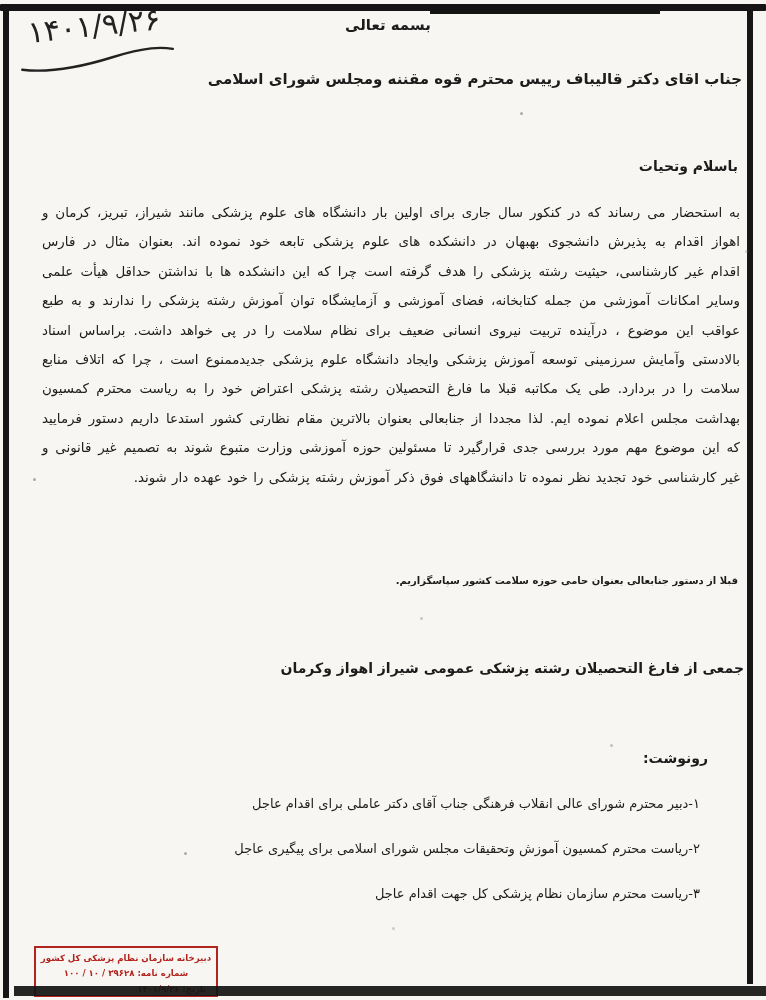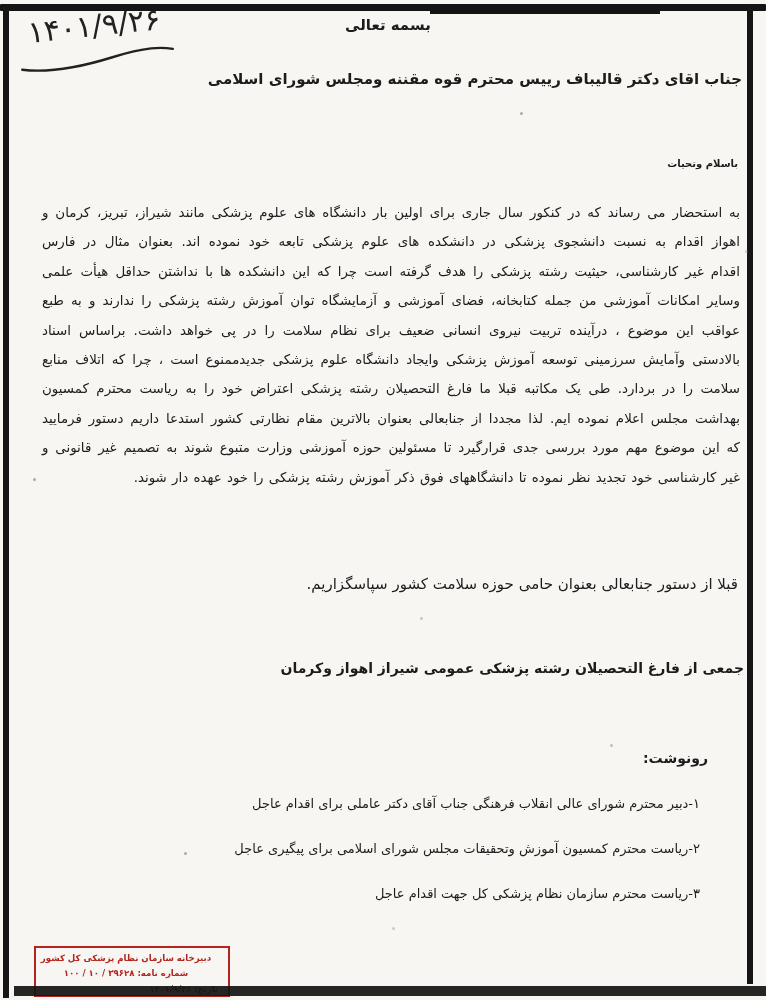--- a/index.html
+++ b/index.html
@@ -26,44 +26,44 @@
     font-size:30px;font-weight:400;color:#222;
     transform:rotate(-6deg);letter-spacing:4px;
     direction:ltr;text-align:center;
   }
   .hand svg{position:absolute;left:0;top:40px;}
 
   .bismillah{position:absolute;top:16px;left:345px;font-size:15px;font-weight:700;}
 
   .recipient{position:absolute;top:70px;right:24px;font-size:15px;font-weight:700;letter-spacing:.2px;text-align:right;}
 
-  .salutation{position:absolute;top:158px;right:28px;font-size:10px;font-weight:700;}
+  .salutation{position:absolute;top:158px;right:28px;font-size:14px;font-weight:700;}
 
   .body{
     position:absolute;top:198px;right:26px;left:42px;
     font-size:13.4px;line-height:29.4px;
     word-spacing:1px;
   }
   .jline{text-align:justify;text-align-last:justify;}
   .jline.last{text-align-last:right;}
 
-  .closing{position:absolute;top:575px;right:28px;font-size:15px;font-weight:400;}
+  .closing{position:absolute;top:575px;right:28px;font-size:10px;font-weight:700;}
 
   .signature{position:absolute;top:660px;right:22px;font-size:14px;font-weight:700;}
 
   .cc-head{position:absolute;top:750px;right:58px;font-size:14px;font-weight:700;}
   .cc-list{position:absolute;top:790px;right:66px;left:150px;font-size:13px;font-weight:400;}
   .cc-item{margin-bottom:17px;text-align:right;line-height:28px;}
 
   
   .stamp{
     position:absolute;top:946px;left:34px;width:172px;z-index:5;
     border:2px solid #b3241f;color:#b3241f;
     font-size:8.6px;font-weight:700;text-align:center;
-    padding:3px 16px 14px 4px;line-height:1.75;
+    padding:3px 4px 14px 4px;line-height:1.75;
     background:transparent;
   }
   .stamp .l3{position:absolute;bottom:-2px;right:10px;font-size:8.4px;}
 
   
   .speck{position:absolute;width:3px;height:3px;border-radius:50%;background:#8a8a86;opacity:.7;}
 </style>
 </head>
 <body>
 
@@ -83,21 +83,21 @@
   </div>
 
   <div class="bismillah">بسمه تعالی</div>
 
   <div class="recipient">جناب اقای دکتر قالیباف رییس محترم قوه مقننه ومجلس شورای اسلامی</div>
 
   <div class="salutation">باسلام وتحیات</div>
 
   <div class="body">
     <div class="jline">به استحضار می رساند که در کنکور سال جاری برای اولین بار دانشگاه های علوم پزشکی مانند شیراز، تبریز، کرمان و</div>
-    <div class="jline">اهواز اقدام به نسبت دانشجوی پزشکی در دانشکده های علوم پزشکی تابعه خود نموده اند. بعنوان مثال در فارس</div>
+    <div class="jline">اهواز اقدام به پذیرش دانشجوی بهبهان در دانشکده های علوم پزشکی تابعه خود نموده اند. بعنوان مثال در فارس</div>
     <div class="jline">اقدام غیر کارشناسی، حیثیت رشته پزشکی را هدف گرفته است چرا که این دانشکده ها با نداشتن حداقل هیأت علمی</div>
     <div class="jline">وسایر امکانات آموزشی من جمله کتابخانه، فضای آموزشی و آزمایشگاه توان آموزش رشته پزشکی را ندارند و به طبع</div>
     <div class="jline">عواقب این موضوع ، درآینده تربیت نیروی انسانی ضعیف برای نظام سلامت را در پی خواهد داشت. براساس اسناد</div>
     <div class="jline">بالادستی وآمایش سرزمینی توسعه آموزش پزشکی وایجاد دانشگاه علوم پزشکی جدیدممنوع است ، چرا که اتلاف منابع</div>
     <div class="jline">سلامت را در بردارد. طی یک مکاتبه قبلا ما فارغ التحصیلان رشته پزشکی اعتراض خود را به ریاست محترم کمسیون</div>
     <div class="jline">بهداشت مجلس اعلام نموده ایم. لذا مجددا از جنابعالی بعنوان بالاترین مقام نظارتی کشور استدعا داریم دستور فرمایید</div>
     <div class="jline">که این موضوع مهم مورد بررسی جدی قرارگیرد تا مسئولین حوزه آموزشی وزارت متبوع شوند به تصمیم غیر قانونی و</div>
     <div class="jline last">غیر کارشناسی خود تجدید نظر نموده تا دانشگاههای فوق ذکر آموزش رشته پزشکی را خود عهده دار شوند.</div>
   </div>
 

